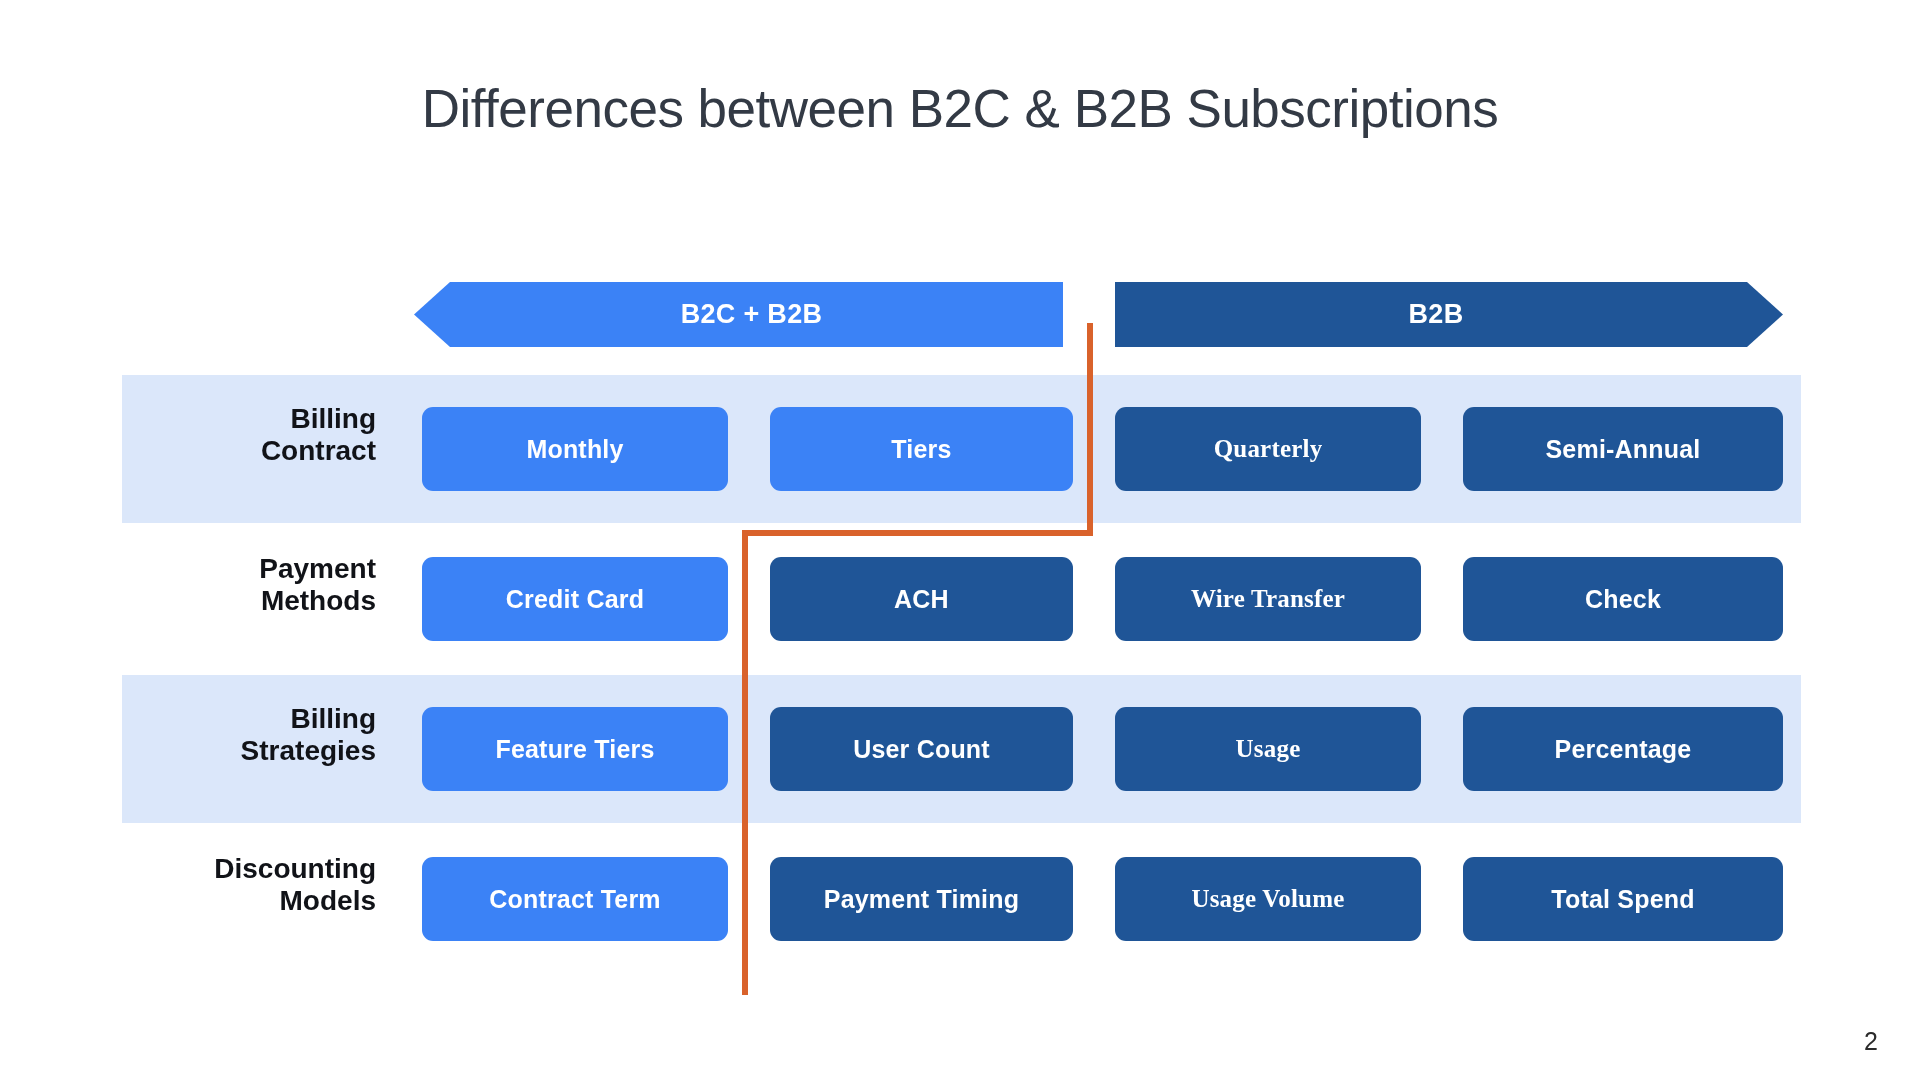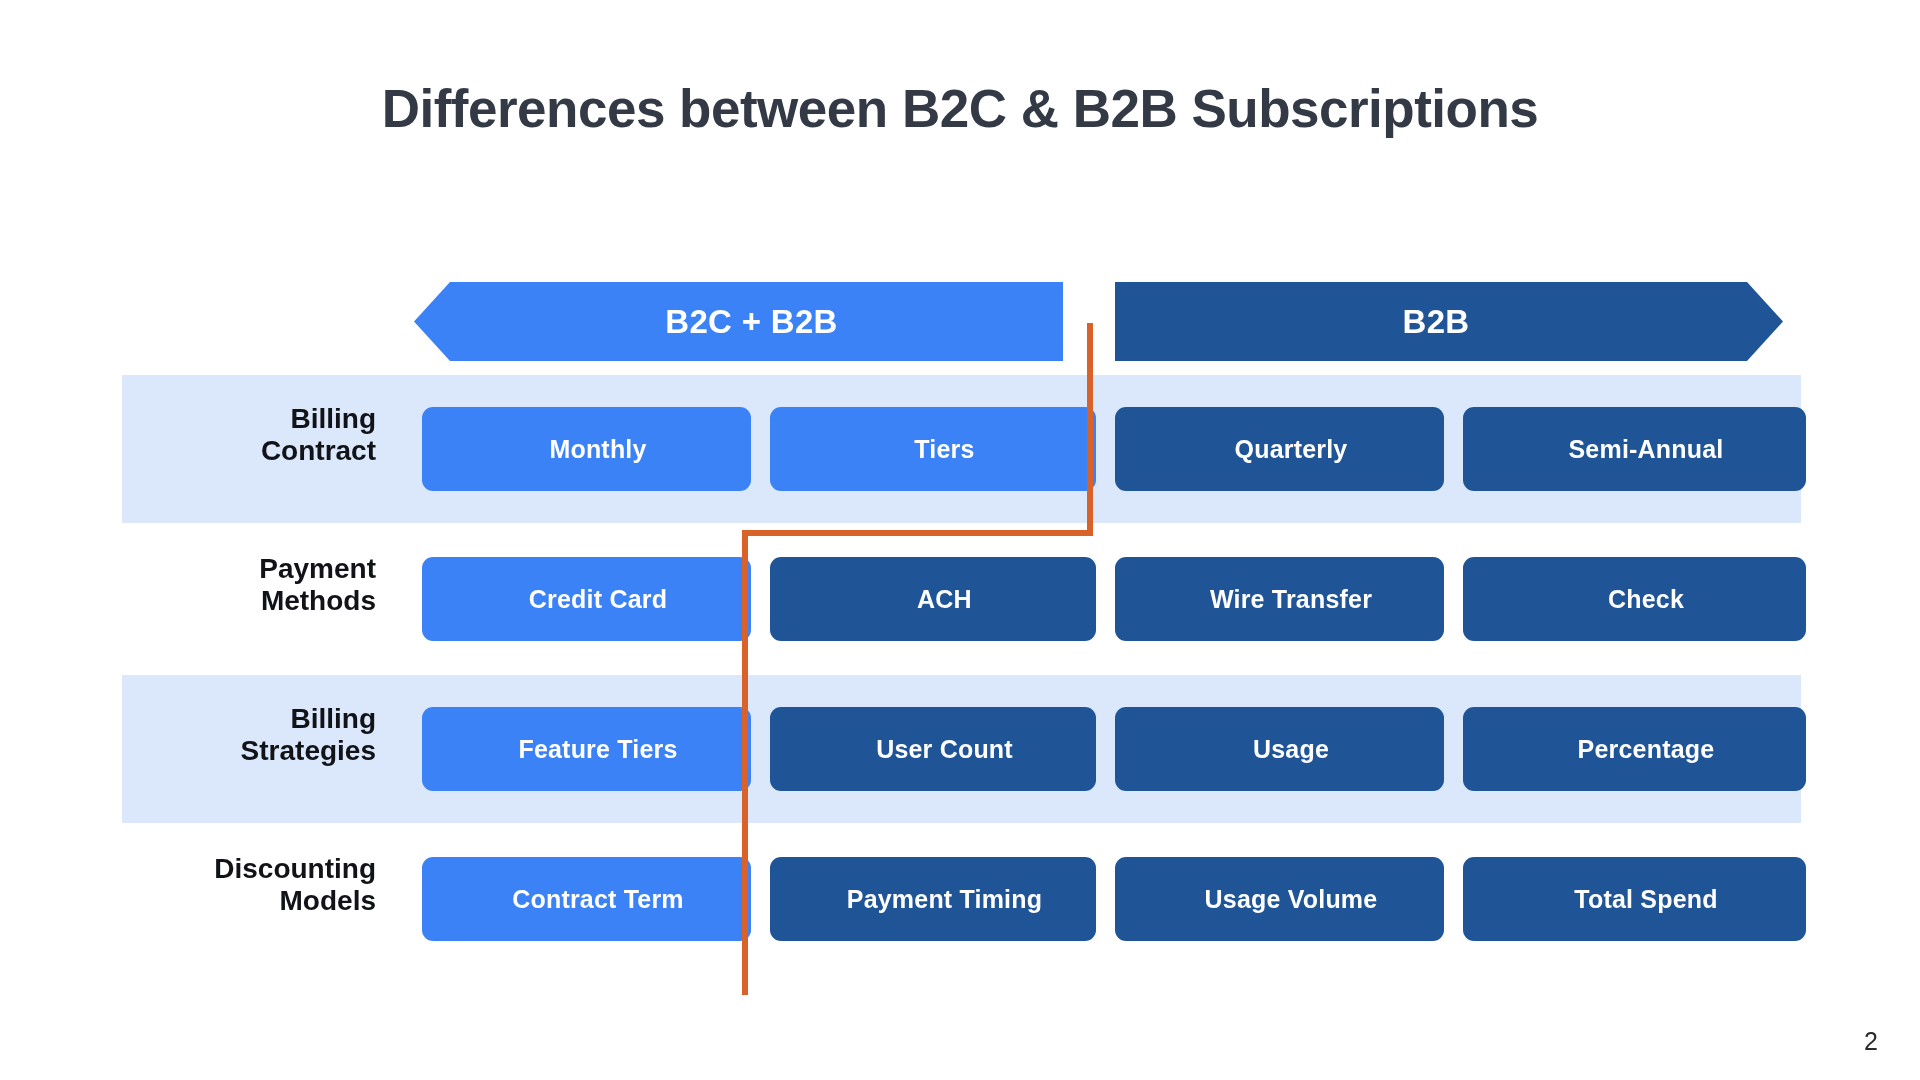--- a/index.html
+++ b/index.html
@@ -23,36 +23,36 @@
   }
 
   
   .slide-title {
     position: absolute;
     top: 78px;
     left: 0;
     width: 1920px;
     text-align: center;
     font-size: 53px;
-    font-weight: 700;
+    font-weight: 400;
     letter-spacing: -0.5px;
     color: #333a45;
     white-space: nowrap;
   }
 
   
   .arrow {
     position: absolute;
     top: 282px;
-    height: 79px;
+    height: 65px;
     display: flex;
     align-items: center;
     justify-content: center;
     color: #ffffff;
-    font-size: 33px;
+    font-size: 27px;
     font-weight: 700;
     letter-spacing: 0.3px;
   }
   .arrow-left {
     left: 414px;
     width: 649px;
     background: #3b82f6;
     clip-path: polygon(36px 0, 100% 0, 100% 100%, 36px 100%, 0 50%);
     padding-left: 26px;
     box-sizing: border-box;
@@ -107,25 +107,24 @@
     height: 84px;
     border-radius: 11px;
     display: flex;
     align-items: center;
     justify-content: center;
     color: #ffffff;
     font-size: 25px;
     font-weight: 700;
     letter-spacing: 0.2px;
     white-space: nowrap;
-    padding-left: 23px;
   }
   .cell.col-0 { left: 422px;  width: 306px; }
   .cell.col-1 { left: 770px;  width: 303px; }
-  .cell.col-2 { left: 1115px; width: 306px; }
+  .cell.col-2 { left: 1115px; width: 306px; font-family: Liberation Serif, serif; }
   .cell.col-3 { left: 1463px; width: 320px; }
 
   .cell.tone-light { background: #3b82f6; }
   .cell.tone-dark  { background: #1f5597; }
 
   
   .connector {
     position: absolute;
     left: 0;
     top: 0;

